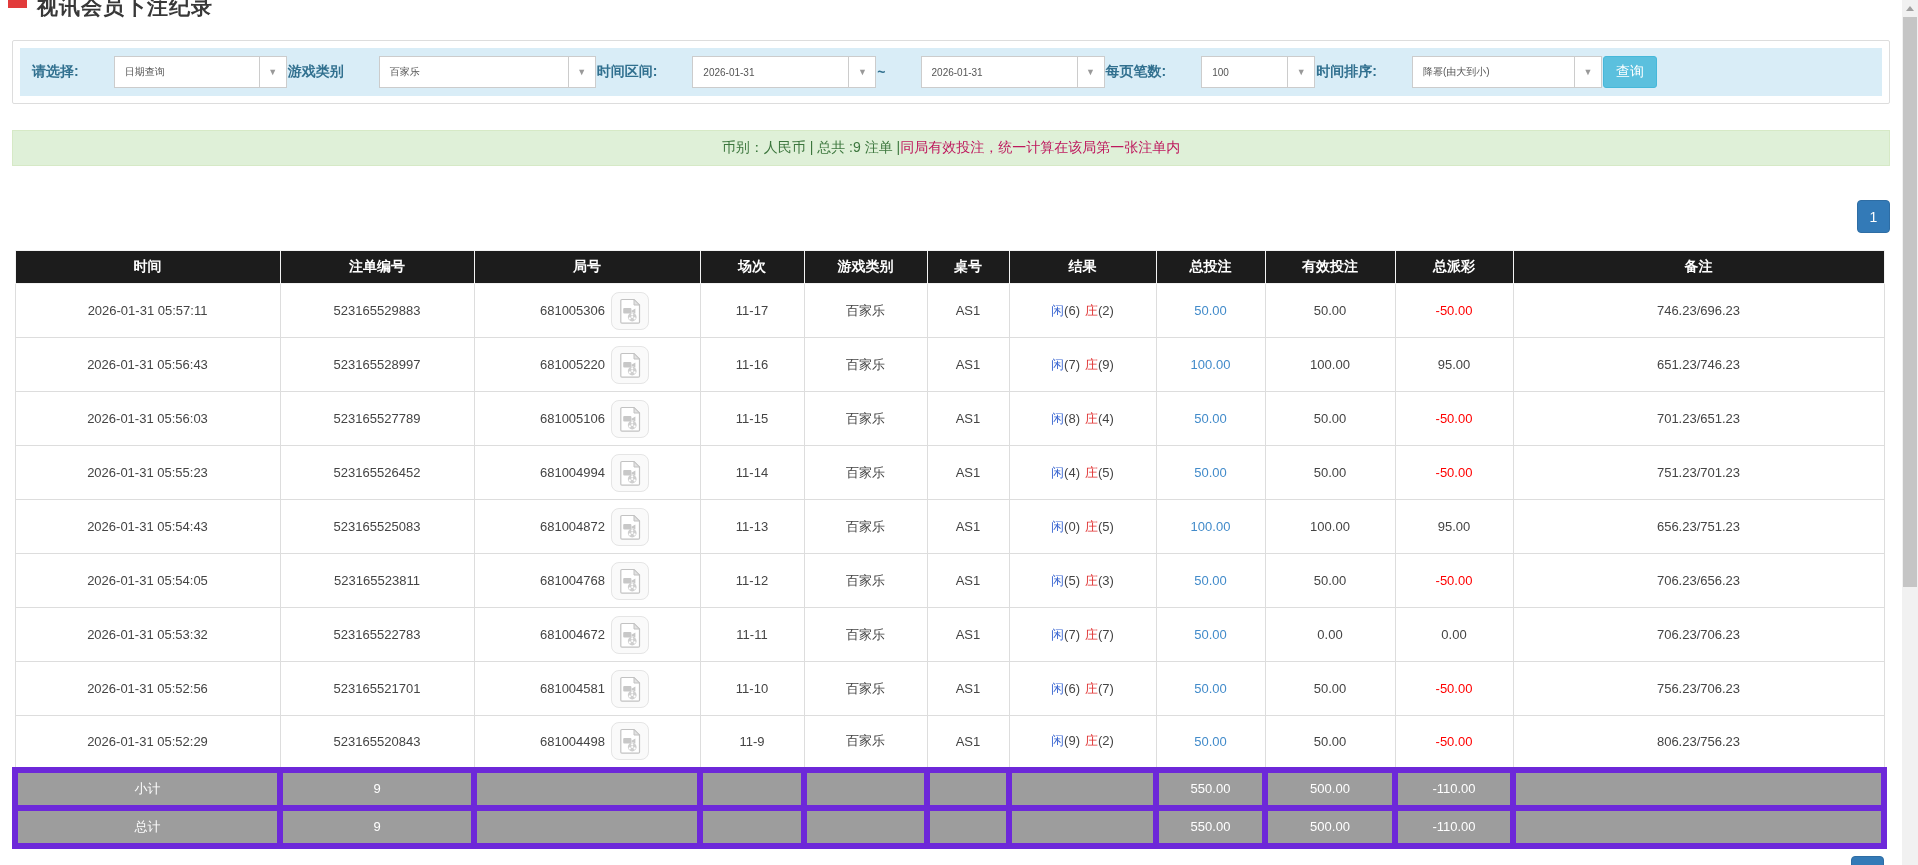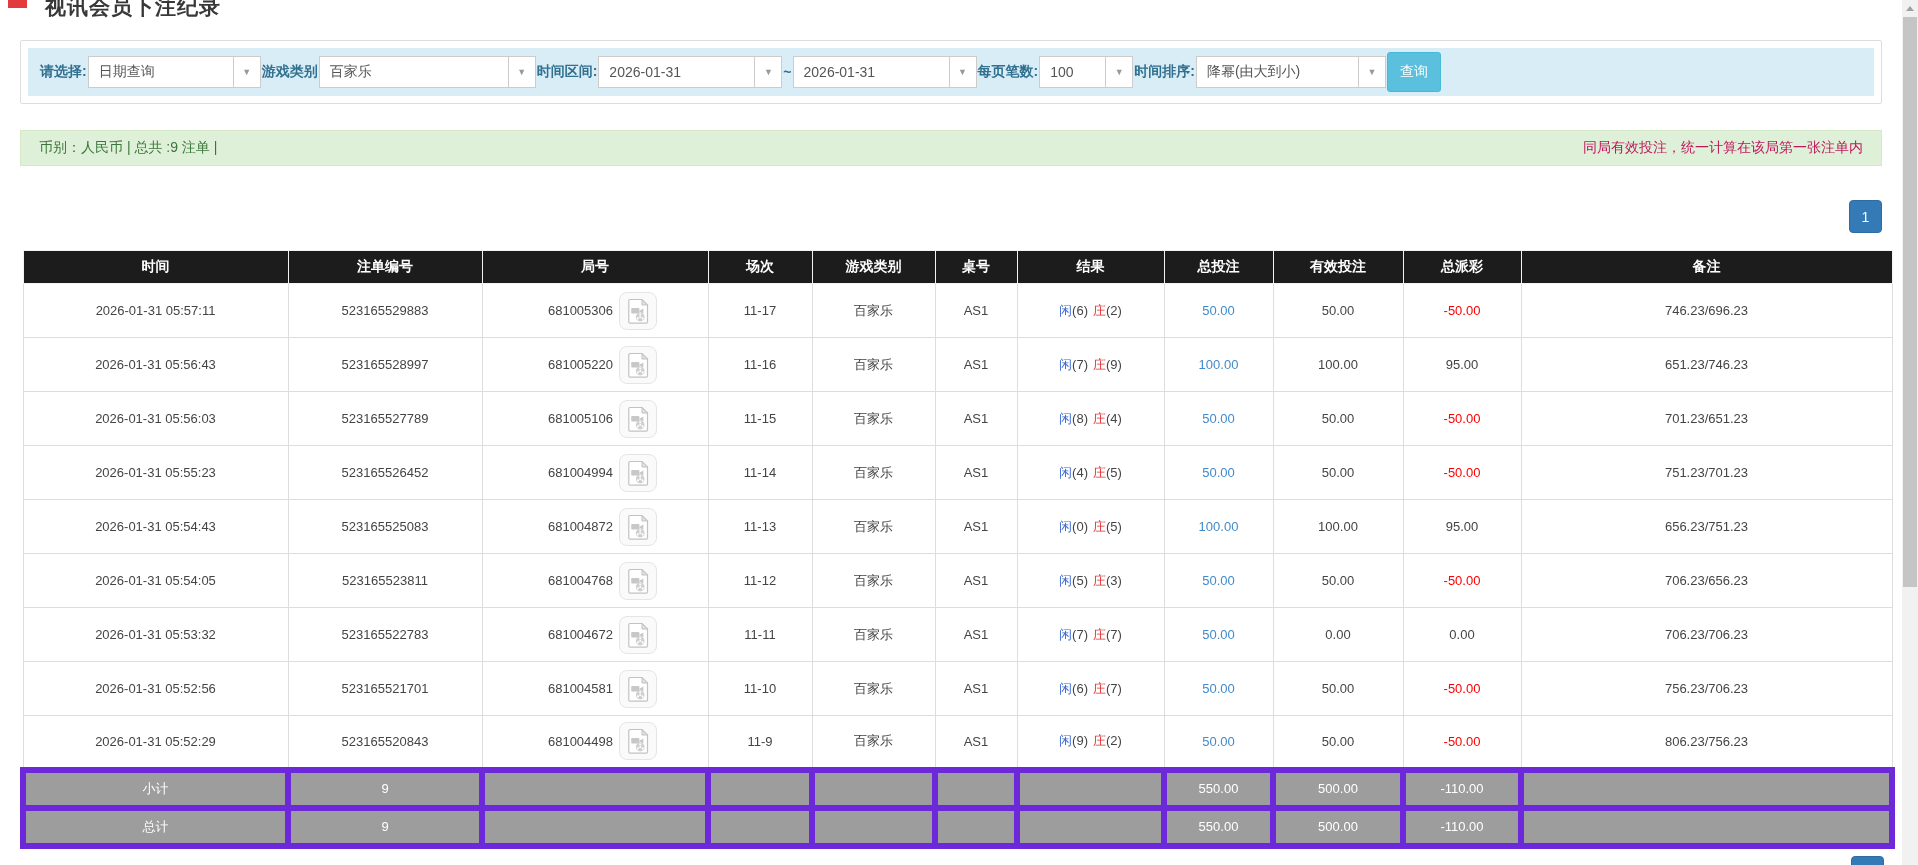--- a/index.html
+++ b/index.html
@@ -1,45 +1,45 @@
 <!DOCTYPE html>
 <html><head>
 <meta charset="utf-8">
 <style>
   * { margin:0; padding:0; box-sizing:border-box; }
   html,body { width:1918px; height:865px; overflow:hidden; background:#fff;
               font-family:"Liberation Sans","DejaVu Sans",sans-serif; }
   body { position:relative; }
-  .content { width:1902px; padding:0 20px; }
+  .content { width:1902px; padding:0 12px; }
 
   
   .red-chip { position:absolute; left:8px; top:0; width:19px; height:8px; background:#e23b3b; }
 
   
   .title-wrap { height:30px; overflow:hidden; }
   .title-wrap h1 { margin:-7px 0 0 25px; font-size:21px; font-weight:600; color:#383838; letter-spacing:1px; }
 
   
   .filter-card { margin-top:10px; border:1px solid #ddd; border-radius:2px; background:#fff; padding:7px; }
   .filter-bar { background:#d9edf7; height:48px; display:flex; align-items:center; padding:0 12px; gap:1px; }
   .f-label { font-size:14px; font-weight:bold; color:#31708f; white-space:nowrap; }
   .tilde { font-size:14px; color:#31708f; font-weight:bold; }
   .select { display:flex; align-items:stretch; height:32px; }
   .sel-text { background:#fff; border:1px solid #ccc; display:flex; align-items:center;
-              padding:0 10px; font-size:14px; color:#555; white-space:nowrap; }
+              padding:0 10px; font-size:10px; color:#555; white-space:nowrap;margin-left:34px; }
   .sel-arrow { width:28px; background:#fff; border:1px solid #ccc; margin-left:-1px;
                display:flex; align-items:center; justify-content:center; color:#999; font-size:9px; }
   .w1 .sel-text{ width:146px; } .w2 .sel-text{ width:190px; } .w3 .sel-text{ width:157px; }
-  .w4 .sel-text{ width:67px; }  .w5 .sel-text{ width:163px;text-align:right; }
-  .query-btn { height:40px; padding:0 12px; background:#5bc0de; border:1px solid #46b8da;
+  .w4 .sel-text{ width:87px; }  .w5 .sel-text{ width:163px;text-align:right; }
+  .query-btn { height:32px; padding:0 12px; background:#5bc0de; border:1px solid #46b8da;
                border-radius:3px; color:#fff; font-size:14px; cursor:pointer; }
 
   
   .summary-bar { margin-top:26px; height:36px; background:#dff0d8; border:1px solid #d6e9c6;
-                 display:flex; align-items:center; justify-content:space-between; padding:0 18px; }
+                 display:flex; align-items:center; justify-content:center; padding:0 18px; }
   .summary-left { font-size:14px; color:#3c763d; }
   .summary-right { font-size:14px; color:#be185d; }
 
   
   .pager-row { margin-top:34px; display:flex; justify-content:flex-end; }
   .page-btn { width:33px; height:33px; background:#337ab7; border:1px solid #2e6da4; border-radius:4px;
               color:#fff; font-size:14px; display:flex; align-items:center; justify-content:center; cursor:pointer; }
   .pager-bottom { position:absolute; left:1851px; top:856px; width:33px; height:20px;
                   background:#337ab7; border:1px solid #2e6da4; border-radius:4px; }
 

